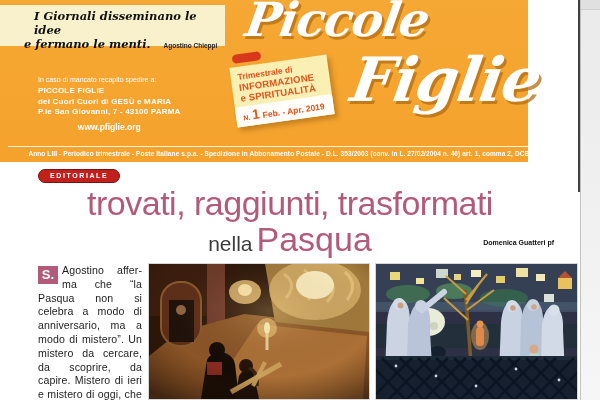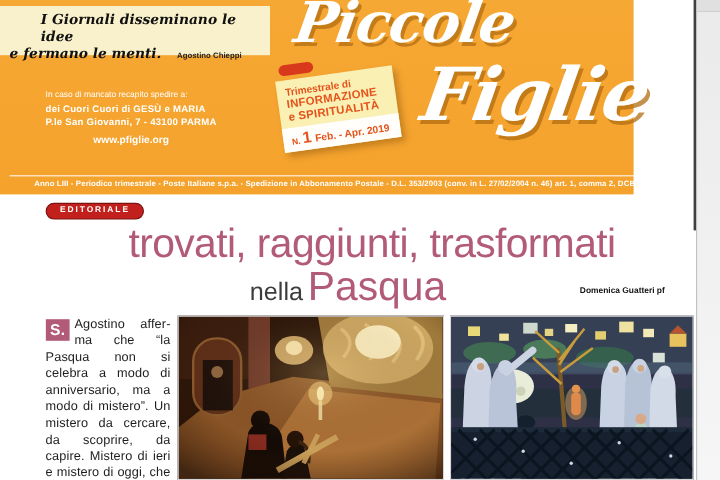--- a/index.html
+++ b/index.html
@@ -9,21 +9,21 @@
   .page { position:absolute; left:0; top:0; width:580px; height:400px; background:#fff; }
 
   
   .header { position:absolute; left:0; top:0; width:528px; height:162px;
             background:linear-gradient(180deg,#f6a834 0%, #f4a22c 100%); }
   .script { font-family:"DejaVu Serif", serif; font-style:italic; font-weight:bold; }
 
   .quote-box { position:absolute; left:0; top:5px; width:225px; height:41px; background:#f9f1cb; }
   .q1 { margin:4px 0 0 34px; font-size:11.5px; color:#111; }
   .q2row { margin-left:8px; display:flex; align-items:baseline; }
-  .q2 { font-size:11.5px; color:#111; }
+  .q2 { font-size:11.5px; color:#111;margin-left:16px; }
   .qauthor { margin-left:13px; font-size:6.5px; font-weight:bold; color:#222;
              font-family:"Liberation Sans",sans-serif; font-style:normal; }
 
   .logo { position:absolute; color:#fff; transform:skewX(-9deg);
           text-shadow:3px 3px 0 rgba(178,109,17,.75); letter-spacing:-1px; }
   .logo1 { top:-8px; left:246px; font-size:47px; }
   .logo2 { top:44px; left:352px; font-size:61px; }
 
   .mailing { position:absolute; left:38px; top:76px; color:#fff; }
   .m-intro { font-size:7px; margin-bottom:3px; }
@@ -47,21 +47,21 @@
   .sepline { position:absolute; left:8px; top:146px; width:564px; height:1px;
              background:rgba(255,255,255,.85); }
   .imprint { position:absolute; left:0; top:150px; width:580px; text-align:center;
              color:#fff; font-size:6.5px; font-weight:bold; letter-spacing:.1px; }
 
   
   .ed-pill { position:absolute; left:38px; top:169px; padding:2px 11px 3px;
              background:#c2201d; border:1px solid #7d1310; border-radius:8px;
              color:#fff; font-size:7px; font-weight:bold; letter-spacing:1.6px; }
   .headline1 { position:absolute; left:0; top:184px; width:580px; text-align:center;
-               font-size:34px; color:#b25b79; letter-spacing:-.5px;margin-left:20px; }
+               font-size:34px; color:#b25b79; letter-spacing:-.5px; }
   .headline2 { position:absolute; left:0; top:220px; width:580px; text-align:center; }
   .h2small { font-size:21px; color:#3c3c3c; }
   .h2big { font-size:34px; color:#b25b79; margin-left:4px; }
   .byline { position:absolute; top:239px; right:26px; font-size:7px; font-weight:bold; color:#111; }
 
   .bodycol { position:absolute; left:38px; top:264px; width:104px; height:136px; overflow:hidden;
              text-align:justify; font-size:10.6px; line-height:13.8px; color:#1d1d1d;
              letter-spacing:.1px; }
   .dropcap { float:left; width:20px; height:18px; background:#b25b79; color:#fff;
              font-weight:bold; font-size:13px; text-align:center; line-height:18px;
@@ -94,20 +94,21 @@
           <span class="q2 script">e fermano le menti.</span>
           <span class="qauthor">Agostino Chieppi</span>
         </div>
       </div>
 
       <div class="logo logo1 script">Piccole</div>
       <div class="logo logo2 script">Figlie</div>
 
       <div class="mailing">
         <div class="m-intro">In caso di mancato recapito spedire a:</div>
+        <div class="m-b">PICCOLE FIGLIE</div>
         <div class="m-b">dei Cuori Cuori di GESÙ e MARIA</div>
         <div class="m-b">P.le San Giovanni, 7 - 43100 PARMA</div>
         <div class="m-web">www.pfiglie.org</div>
       </div>
 
       <div class="badge-pin"></div>
       <div class="badge">
         <div class="b-line b1">Trimestrale di</div>
         <div class="b-line b2">INFORMAZIONE</div>
         <div class="b-line b3">e SPIRITUALITÀ</div>

